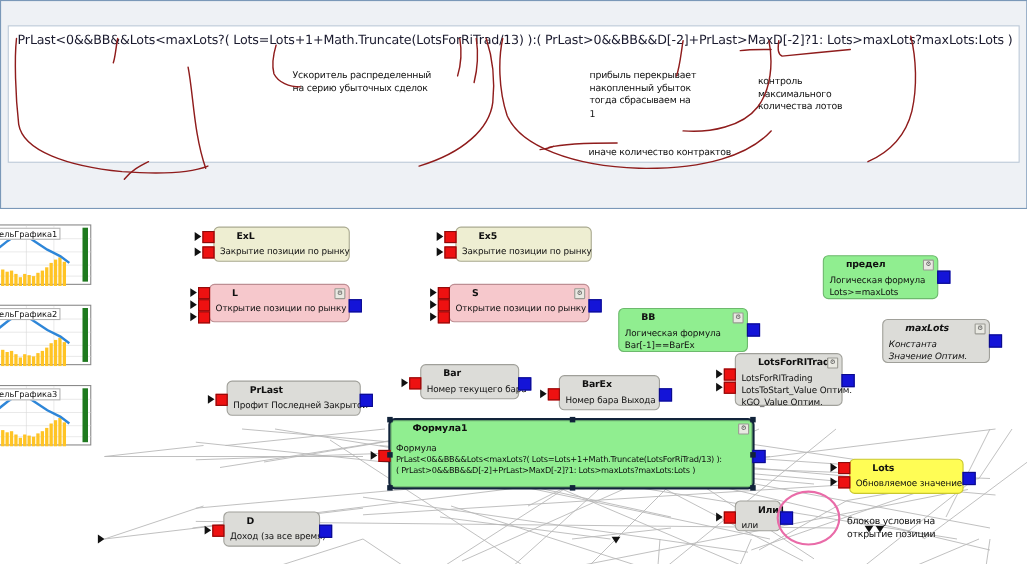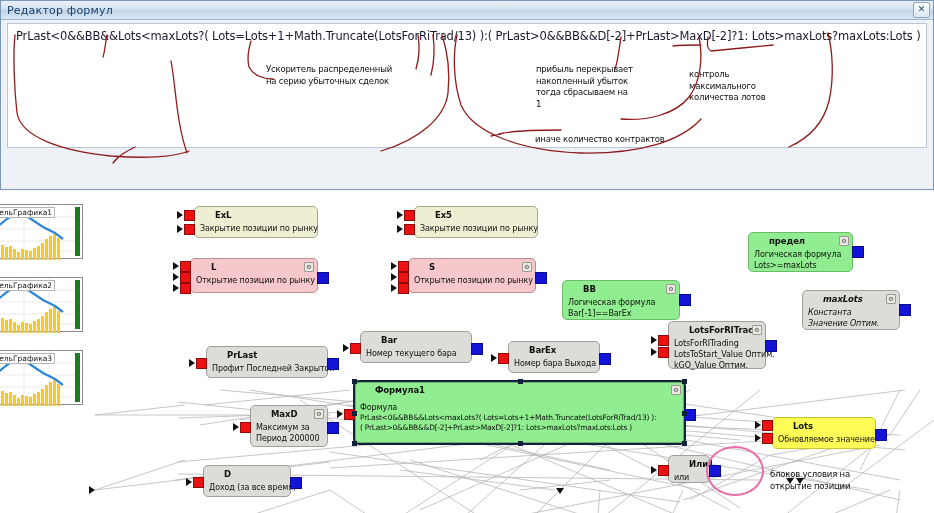--- a/index.html
+++ b/index.html
@@ -125,24 +125,20 @@
     position:absolute;font-size:8.5px;color:#101010;line-height:12px;
     white-space:pre;letter-spacing:-0.2px;
     font-family:"DejaVu Sans","Liberation Sans",sans-serif;
   }
 </style>
 </head>
 <body>
 
 <div id="dialog">
 
-  <div id="titlebar">
-    <span class="ttl">Редактор формул</span>
-    <div id="closebtn">✕</div>
-  </div>
 
   <div id="editor">
     <div id="formula-text">PrLast&lt;0&amp;&amp;BB&amp;&amp;Lots&lt;maxLots?(   Lots=Lots+1+Math.Truncate(LotsForRiTrad/13)   ):(   PrLast&gt;0&amp;&amp;BB&amp;&amp;D[-2]+PrLast&gt;MaxD[-2]?1:  Lots&gt;maxLots?maxLots:Lots )</div>
 
     <div class="annot" style="left:258px;top:40px;">Ускоритель распределенный
 на серию убыточных сделок</div>
     <div class="annot" style="left:528px;top:40px;">прибыль перекрывает
 накопленный убыток
 тогда сбрасываем на
 1</div>
@@ -444,21 +440,21 @@
   </div>
 
   <div class="node n-grey" style="left:802px;top:100px;width:98px;height:40px;font-style:italic;">
     <span class="gear">⚙</span>
     <span class="pin-out" style="top:13px;"></span>
     <span class="nm">maxLots</span>
     <span class="ln">Константа</span>
     <span class="ln">Значение Оптим.</span>
   </div>
 
-  <div class="node n-grey" style="left:360px;top:141px;width:112px;height:32px;">
+  <div class="node n-grey" style="left:382px;top:141px;width:90px;height:32px;">
     <span class="pin-in" style="top:11px;"></span>
     <span class="pin-out" style="top:11px;"></span>
     <span class="nm">Bar</span>
     <span class="ln">Номер текущего бара</span>
   </div>
 
   <div class="node n-grey" style="left:508px;top:151px;width:92px;height:32px;">
     <span class="pin-in" style="top:11px;"></span>
     <span class="pin-out" style="top:11px;"></span>
     <span class="nm">BarEx</span>
@@ -476,28 +472,20 @@
     <span class="ln">kGO_Value               Оптим.</span>
   </div>
 
   <div class="node n-grey" style="left:206px;top:156px;width:122px;height:32px;">
     <span class="pin-in" style="top:11px;"></span>
     <span class="pin-out" style="top:11px;"></span>
     <span class="nm">PrLast</span>
     <span class="ln">Профит Последней Закрытой</span>
   </div>
 
-  <div class="node n-grey" style="left:250px;top:215px;width:78px;height:42px;">
-    <span class="gear">⚙</span>
-    <span class="pin-in" style="top:16px;"></span>
-    <span class="pin-out" style="top:16px;"></span>
-    <span class="nm">MaxD</span>
-    <span class="ln">Максимум за</span>
-    <span class="ln">Период 200000</span>
-  </div>
 
   <div class="node n-grey" style="left:203px;top:275px;width:88px;height:32px;">
     <span class="pin-in" style="top:11px;"></span>
     <span class="pin-out" style="top:11px;"></span>
     <span class="nm">D</span>
     <span class="ln">Доход (за все время)</span>
   </div>
 
   <div class="node n-yellow" style="left:772px;top:227px;width:104px;height:32px;">
     <span class="pin-in" style="top:2px;"></span>

